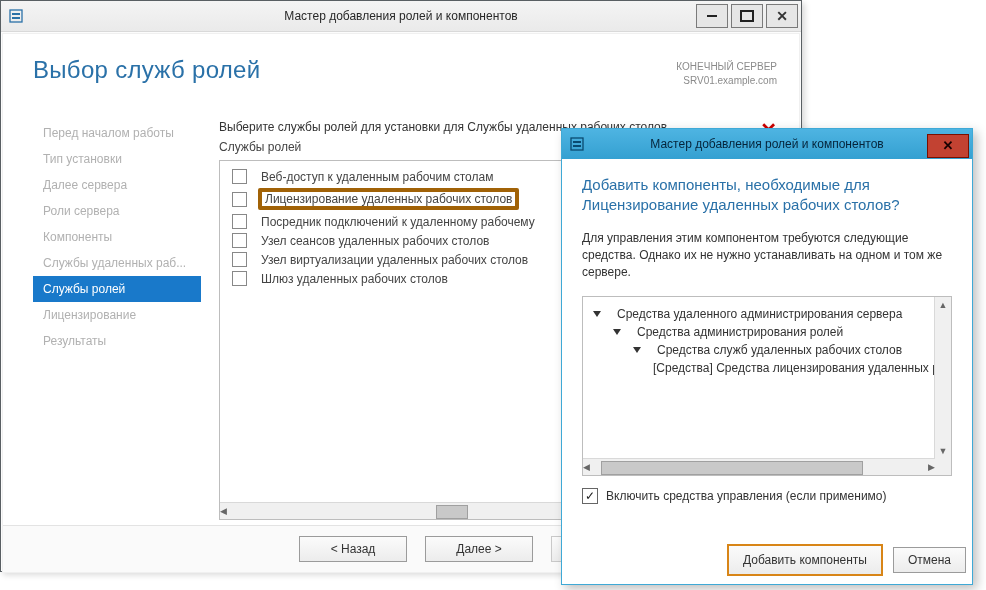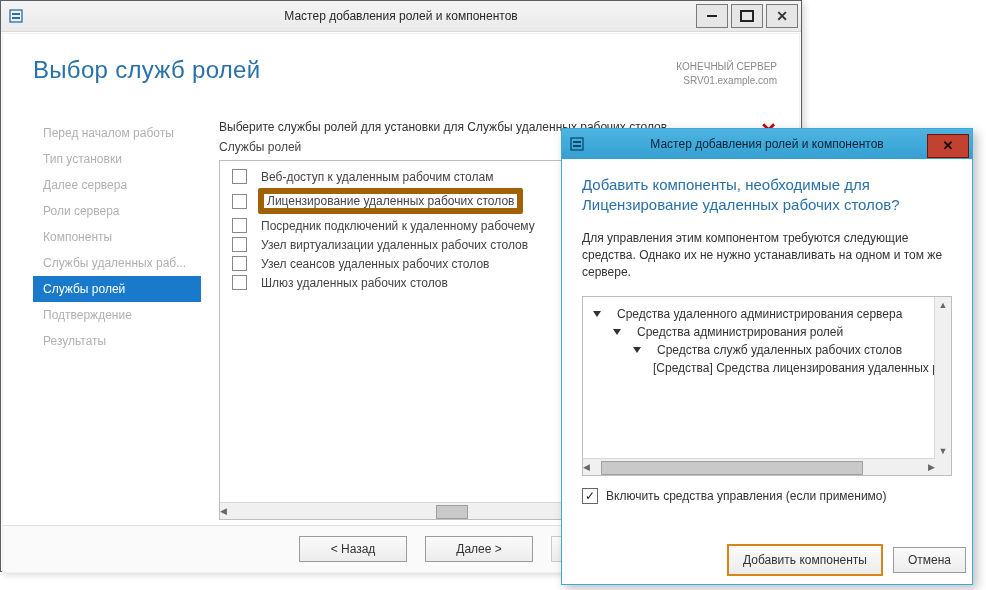--- a/index.html
+++ b/index.html
@@ -159,21 +159,21 @@
     gap: 14px;
     padding: 2px 4px 2px 8px;
     font-size: 12px;
     color: #444;
     white-space: nowrap;
   }
   .role-row.highlight {
     position: relative;
   }
   .role-row.highlight .role-label {
-    border: 6px solid #a16207;
+    border: 4px solid #a16207;
     border-radius: 2px;
     padding: 0 3px;
     margin-left: -3px;
   }
   .chk {
     width: 13px; height: 13px;
     border: 1px solid #888;
     background: #fff;
     flex: none;
   }
@@ -398,21 +398,21 @@
 
     <div class="wiz1-main">
       <div class="wiz1-nav">
         <div class="nav-item">Перед началом работы</div>
         <div class="nav-item">Тип установки</div>
         <div class="nav-item">Далее сервера</div>
         <div class="nav-item">Роли сервера</div>
         <div class="nav-item">Компоненты</div>
         <div class="nav-item">Службы удаленных раб...</div>
         <div class="nav-item active">Службы ролей</div>
-        <div class="nav-item">Подтверждение</div>
+        <div class="nav-item">Лицензирование</div>
         <div class="nav-item">Результаты</div>
       </div>
 
       <div class="wiz1-content">
         <div class="wiz1-instruct">Выберите службы ролей для установки для Службы удаленных рабочих столов.</div>
         <div class="wiz1-group-label">Службы ролей</div>
         <div class="roles-box">
           <div class="roles-inner">
             <div class="role-row">
               <span class="chk"></span>
@@ -421,25 +421,25 @@
             <div class="role-row highlight">
               <span class="chk"></span>
               <span class="role-label">Лицензирование удаленных рабочих столов</span>
             </div>
             <div class="role-row">
               <span class="chk"></span>
               <span class="role-label">Посредник подключений к удаленному рабочему</span>
             </div>
             <div class="role-row">
               <span class="chk"></span>
-              <span class="role-label">Узел виртуализации удаленных рабочих столов</span>
+              <span class="role-label">Узел сеансов удаленных рабочих столов</span>
             </div>
             <div class="role-row">
               <span class="chk"></span>
-              <span class="role-label">Узел сеансов удаленных рабочих столов</span>
+              <span class="role-label">Узел виртуализации удаленных рабочих столов</span>
             </div>
             <div class="role-row">
               <span class="chk"></span>
               <span class="role-label">Шлюз удаленных рабочих столов</span>
             </div>
           </div>
           <div class="vscrollbar">
             <div class="sb-arrow">▲</div>
             <div class="sb-arrow">▼</div>
           </div>

